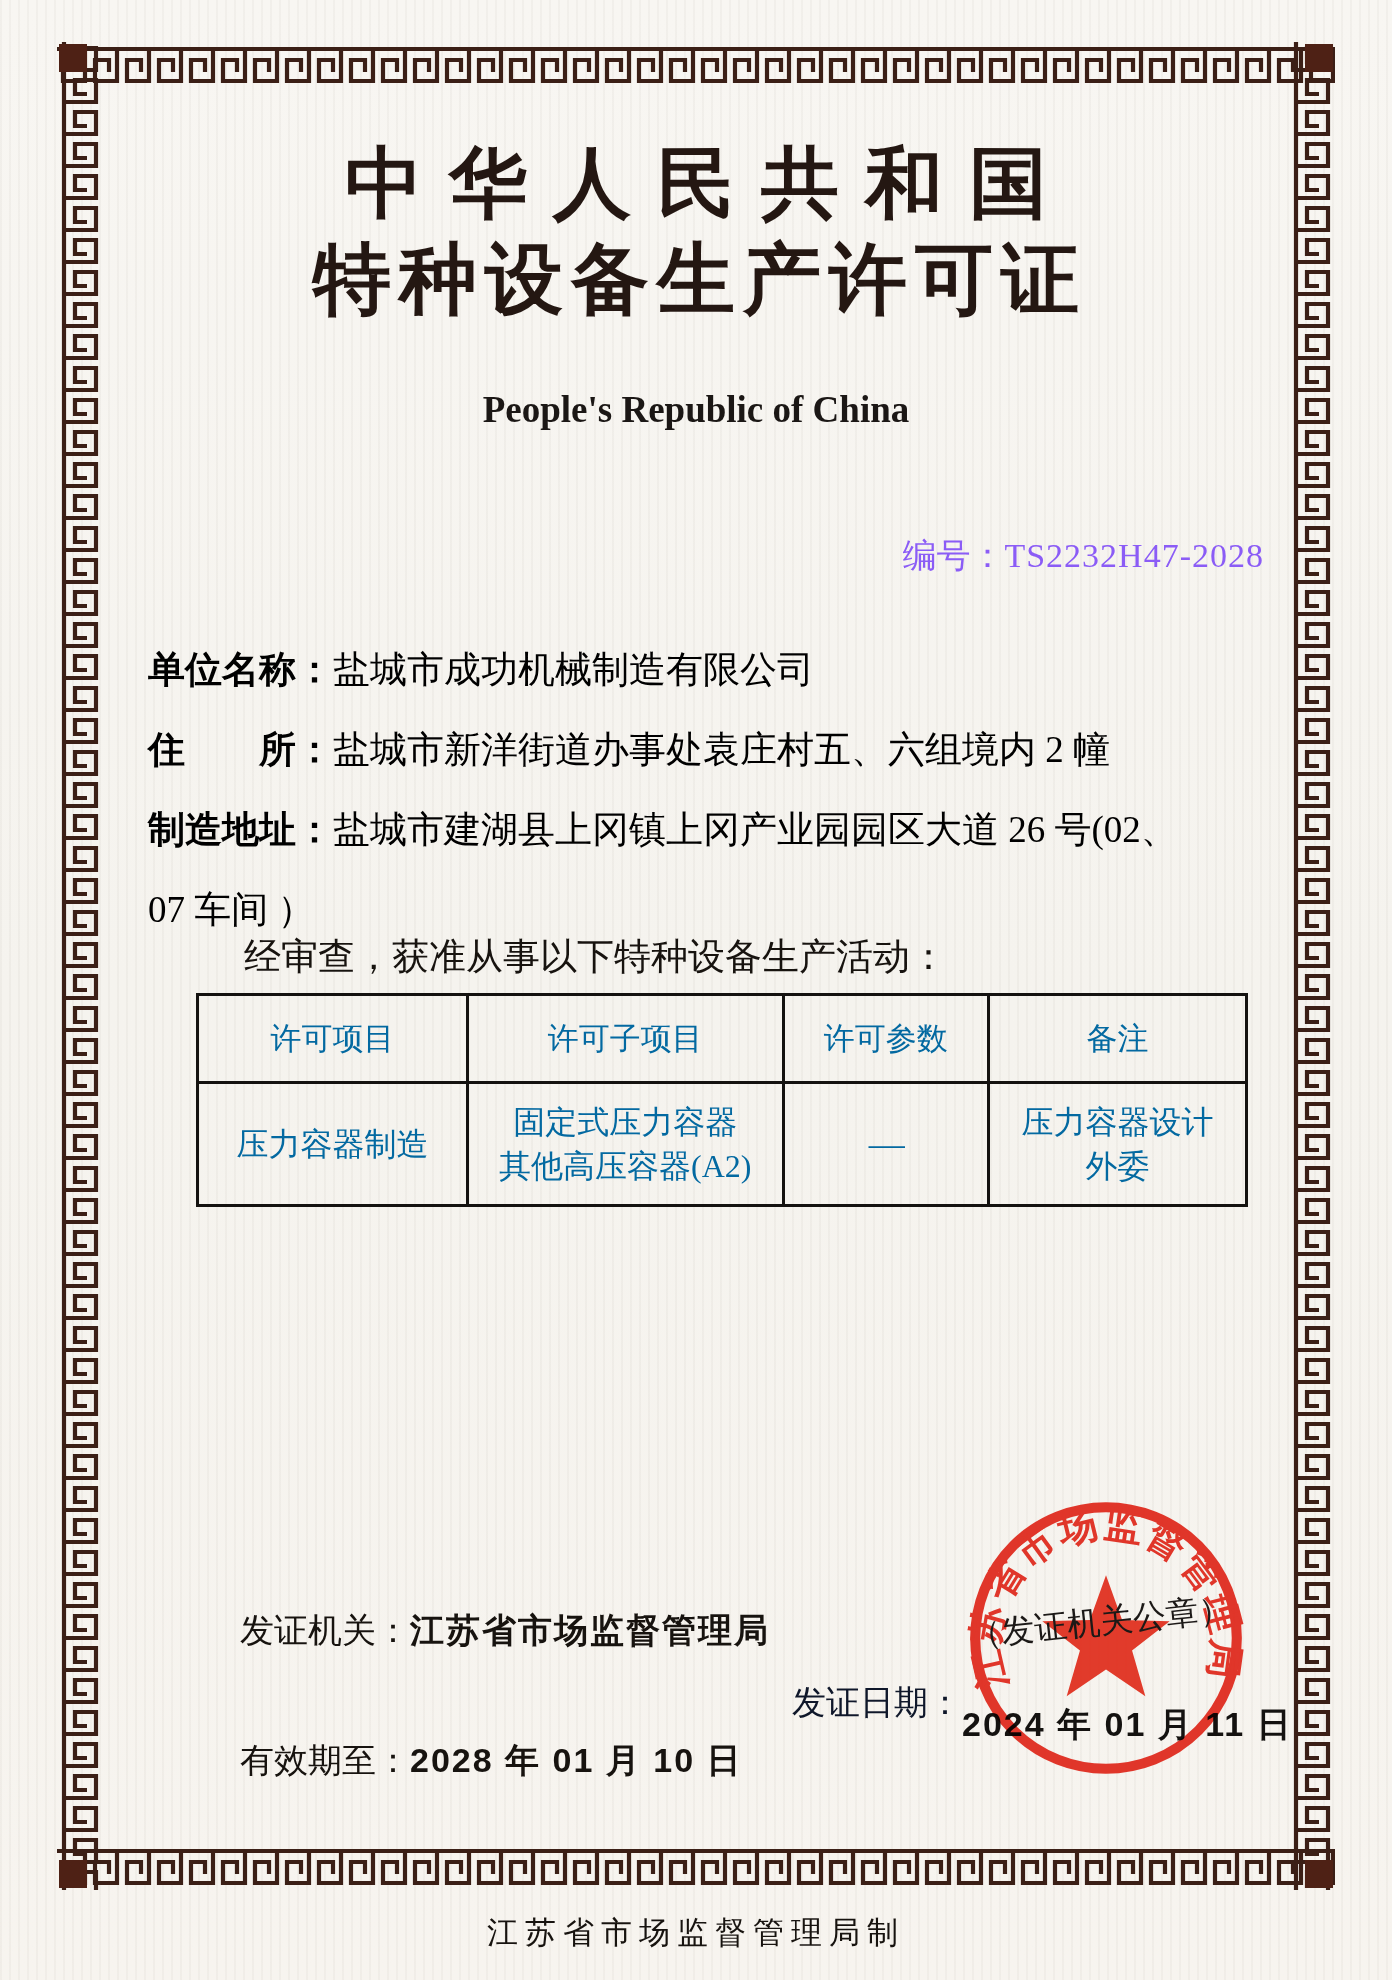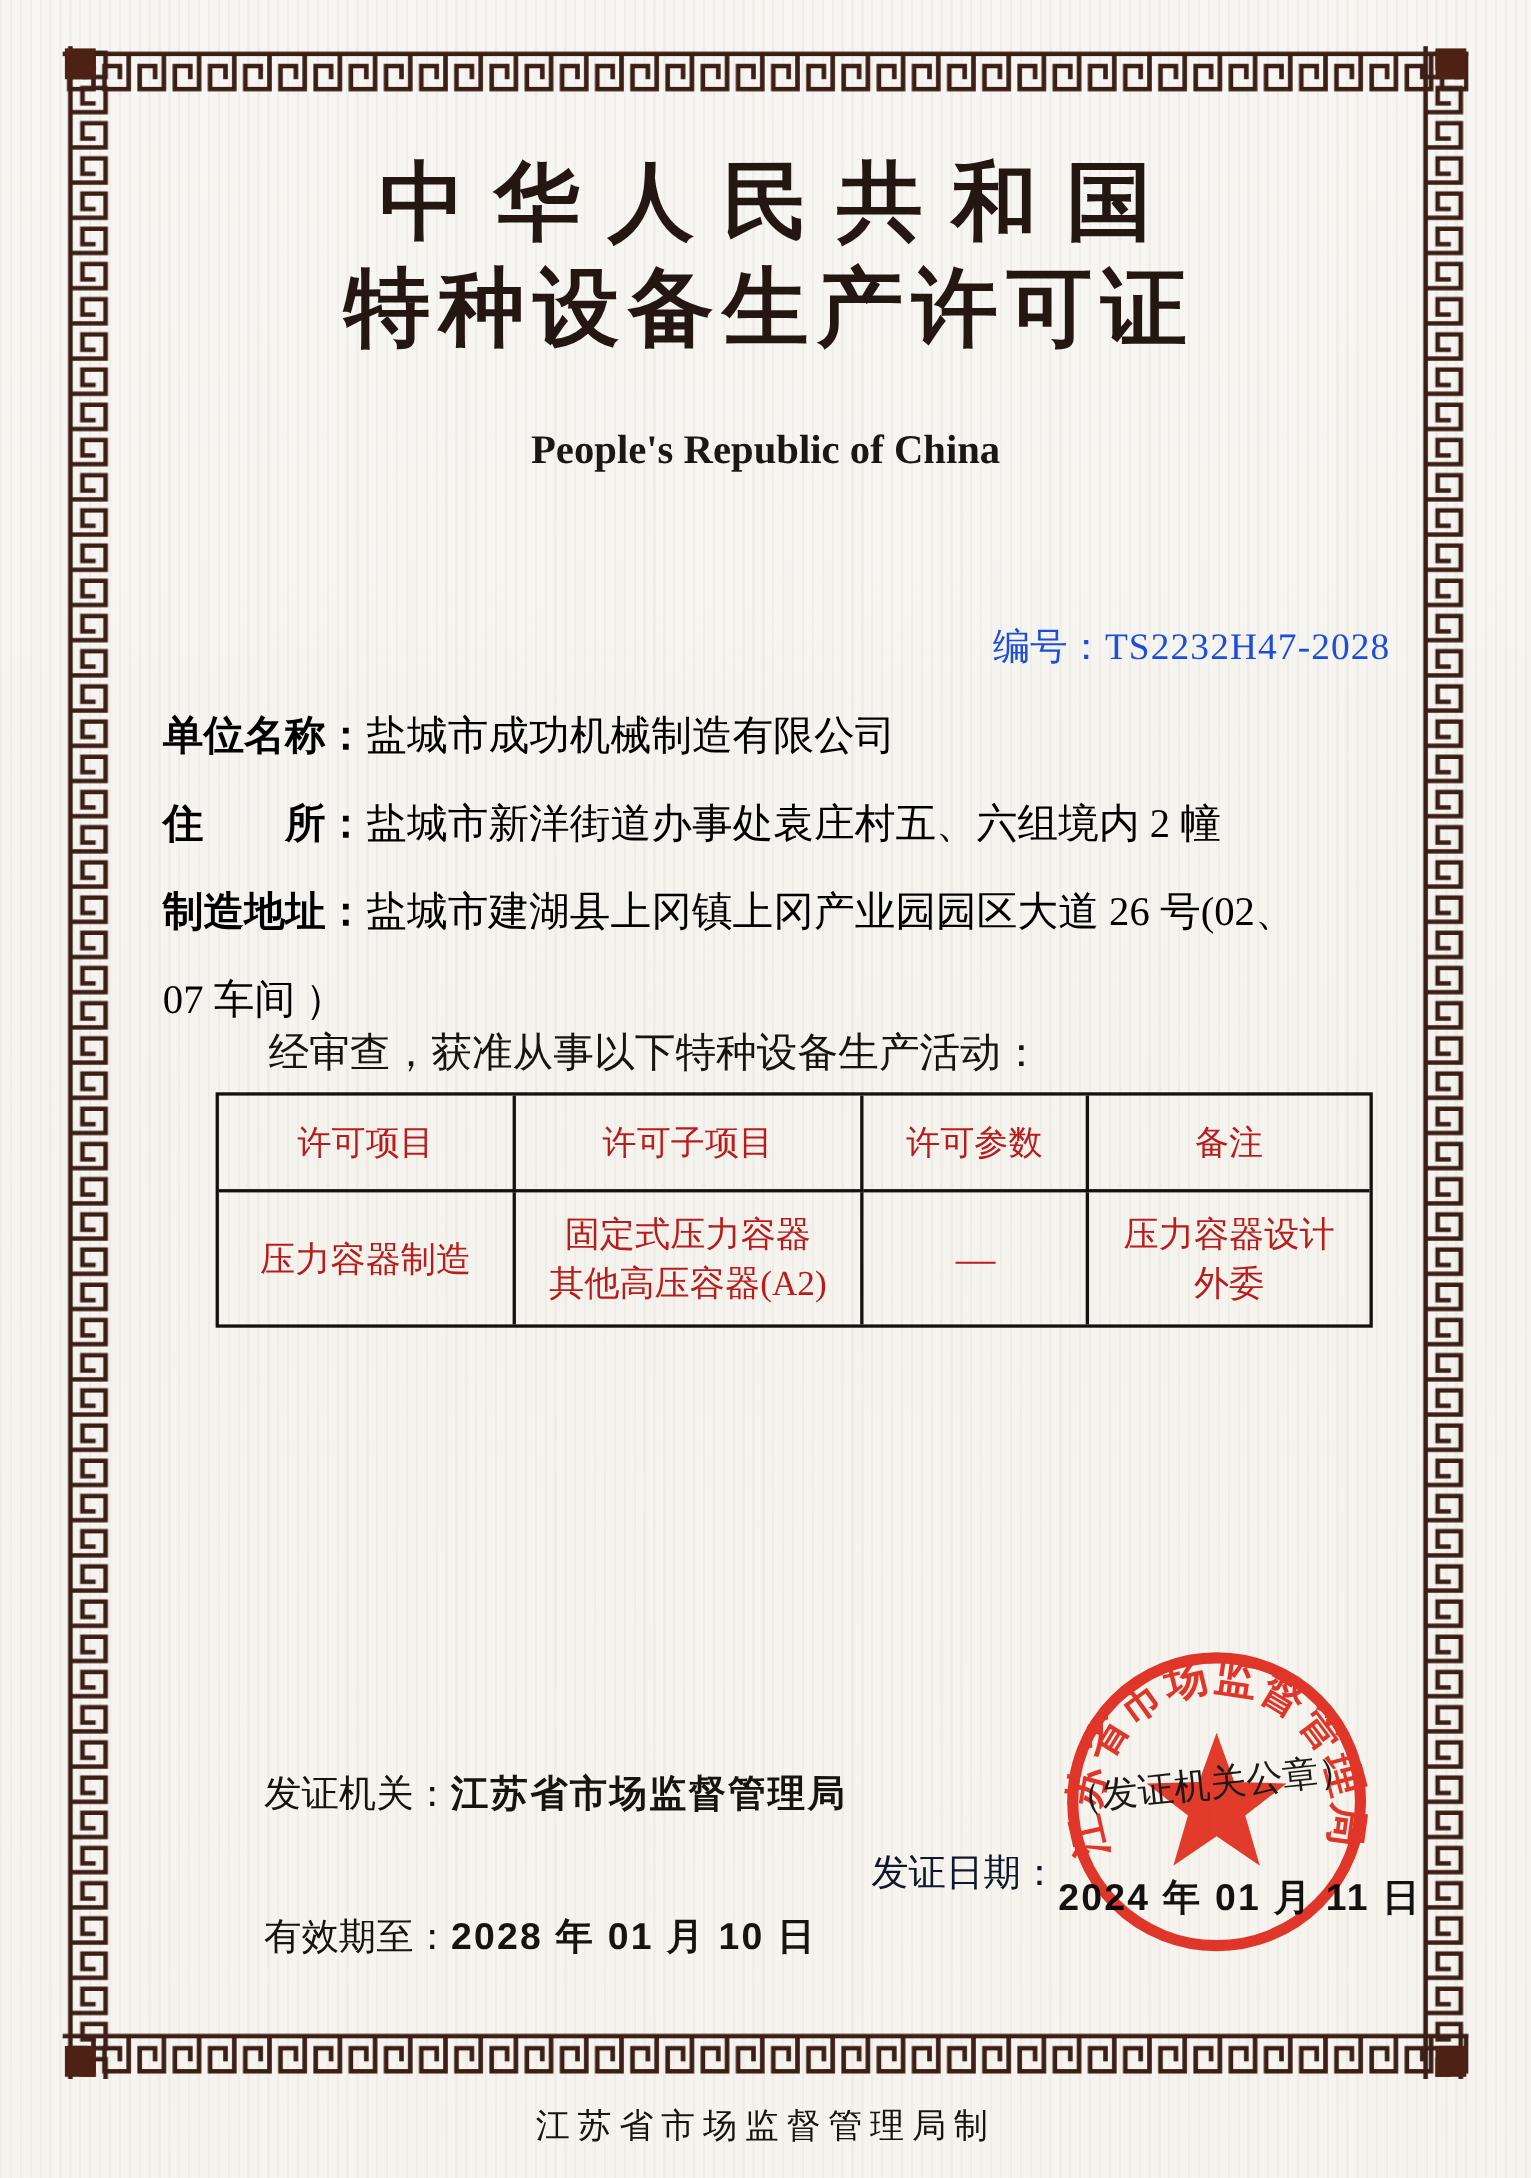--- a/index.html
+++ b/index.html
@@ -18,39 +18,39 @@
   .frame{position:absolute;left:0;top:0;z-index:1;pointer-events:none;}
   .content{position:absolute;inset:0;z-index:2;}
 
   .title-cn{position:absolute;left:0;width:1392px;text-align:center;font-weight:bold;color:#241712;}
   .title-cn.l1{top:132px;font-size:78px;letter-spacing:26px;text-indent:26px;}
   .title-cn.l2{top:228px;font-size:78px;letter-spacing:8px;text-indent:8px;}
   .title-en{position:absolute;left:0;width:1392px;text-align:center;font-weight:bold;color:#1b1715;font-size:37px;}
   .title-en.l1{top:338px;}
   .title-en.l2{top:388px;}
 
-  .license-no{position:absolute;top:533px;right:128px;font-size:34px;color:#1d4ed8;margin-top:32px;}
+  .license-no{position:absolute;top:533px;right:128px;font-size:34px;color:#8b5cf6;}
   .license-no .num{font-family:"Liberation Serif",serif;letter-spacing:1px;}
 
   .info{position:absolute;left:148px;top:630px;width:1120px;font-size:37px;line-height:80px;color:#000000;}
   .info .line{white-space:nowrap;}
   .info .lbl{font-weight:600;}
   .statement{position:absolute;left:244px;top:932px;font-size:37px;color:#17130f;}
 
   .lic-table{
     position:absolute;left:196px;top:993px;width:1052px;height:214px;
     border:3.5px solid #141210;display:grid;
     grid-template-rows:88px 1fr;
     grid-template-columns:25.8% 30.2% 19.6% 24.4%;
     background:transparent;box-sizing:border-box;
   }
   .cell{
     border-right:3px solid #141210;border-bottom:3px solid #141210;
     display:flex;flex-direction:column;align-items:center;justify-content:center;
-    font-size:31px;color:#b91c1c;line-height:44px;text-align:right;
+    font-size:31px;color:#0369a1;line-height:44px;text-align:right;
   }
   .cell.last-col{border-right:none;}
   .cell.body-row{border-bottom:none;font-size:32px;}
   .cell .dash{font-size:36px;letter-spacing:-2px;}
 
   .issuer-line{position:absolute;left:240px;top:1608px;font-size:34px;color:#17130f;white-space:nowrap;}
   .issuer-line .val{font-weight:bold;letter-spacing:2px;}
   .valid-line{position:absolute;left:240px;top:1694px;font-size:34px;color:#17130f;white-space:nowrap;margin-top:44px;}
   .date-sans{font-family:"Liberation Sans","DejaVu Sans",sans-serif;font-weight:600;letter-spacing:2px;font-size:34px;}
   .issue-label{position:absolute;left:792px;top:1680px;font-size:34px;color:#0f172a;white-space:nowrap;}

